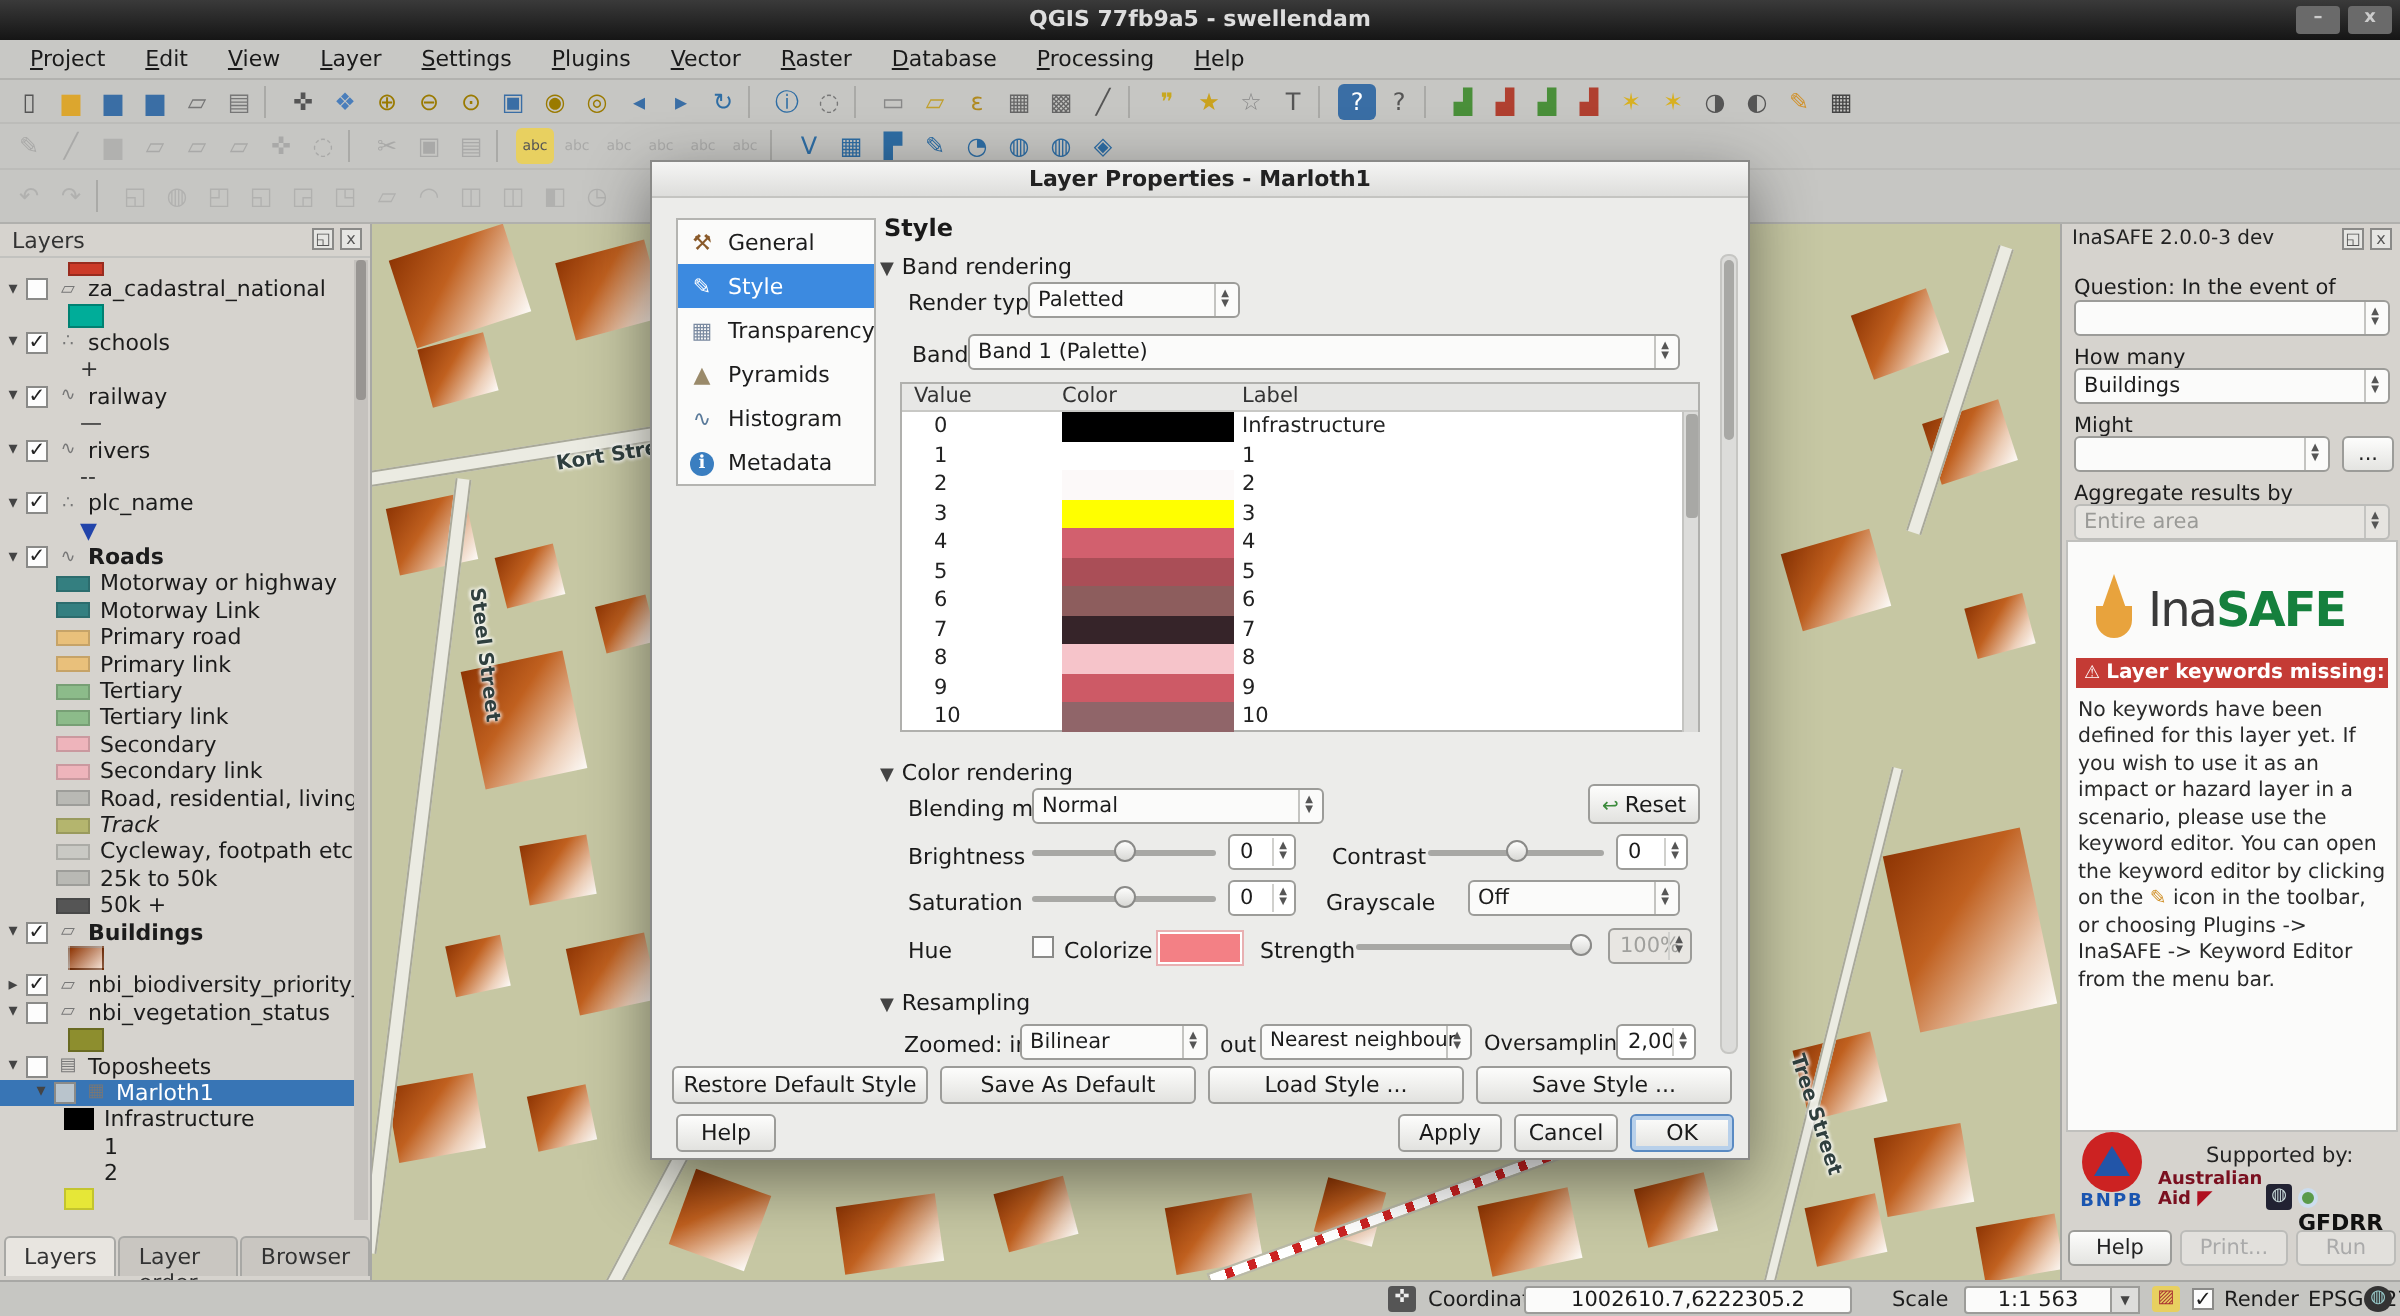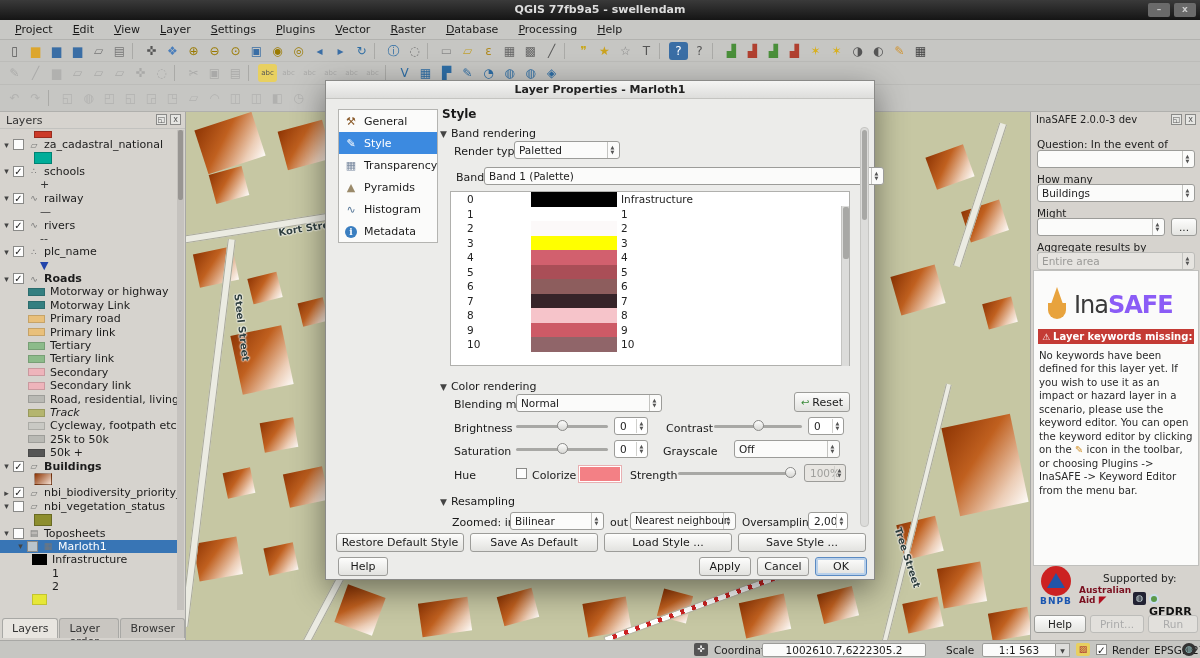--- a/index.html
+++ b/index.html
@@ -72,21 +72,21 @@
     border-radius:3px; text-align:center; font-size:10.5px; color:#222; }
   .small-btn.disabled { color:#aaa; border-color:#bcbcb9; background:#e2e0dc; }
   #inasafe-body { position:absolute; left:2px; top:158px; width:166px; height:296px; background:#fbfbfa; border:1px solid #c0c0bd; }
   #inasafe-logo { position:absolute; left:8px; top:14px; width:150px; height:40px; }
   #logo-nib { position:absolute; left:2px; top:2px; width:26px; height:36px; }
   #logo-nib .nib-tri { position:absolute; left:6px; top:0; width:0; height:0;
     border-left:7px solid transparent; border-right:7px solid transparent; border-bottom:20px solid #e8a33d; }
   #logo-nib .nib-body { position:absolute; left:4px; top:16px; width:18px; height:16px; background:#e8a33d;
     border-radius:0 0 9px 9px; }
   #logo-text { position:absolute; left:32px; top:6px; font-size:24px; color:#3a3a3a; letter-spacing:-1px; }
-  #logo-text b { color:#8b5cf6; }
+  #logo-text b { color:#15803d; }
   #keyword-banner { position:absolute; left:4px; top:58px; width:156px; height:15px; background:#c43b35;
     color:#fff; font-size:10px; font-weight:bold; line-height:15px; padding-left:4px; }
   #keyword-banner .warn { font-size:9px; margin-right:3px; }
   #inasafe-paragraph { position:absolute; left:5px; top:78px; width:156px; font-size:10.2px; line-height:1.32; color:#2a2a2a; }
   .inline-ico { color:#d1922c; font-size:10px; }
   #supported-label { position:absolute; left:72px; top:460px; font-size:10.5px; color:#222; }
   #bnpb { position:absolute; left:6px; top:454px; width:38px; text-align:center; }
   #bnpb .circle { width:30px; height:30px; margin:0 auto; border-radius:50%; background:#c22; position:relative; }
   #bnpb .circle:after { content:""; position:absolute; left:6px; top:7px; width:0; height:0;
     border-left:9px solid transparent; border-right:9px solid transparent; border-bottom:15px solid #2255a8; }
@@ -588,24 +588,29 @@
 
     <div class="dlg-h1" style="left:116px;top:26px">Style</div>
     <div class="sect" style="left:114px;top:46px">
       <span class="tri">▼</span><span>Band rendering</span></div>
 
     <div class="dlg-label" style="left:128px;top:64px">Render type</div>
     <div class="combo" style="left:188px;top:60px;width:106px">
       <span>Paletted</span><span class="arrows">▲<br>▼</span></div>
 
     <div class="dlg-label" style="left:130px;top:90px">Band</div>
-    <div class="combo" style="left:158px;top:86px;width:400px">
+    <div class="combo" style="left:158px;top:86px;width:356px">
       <span>Band 1 (Palette)</span><span class="arrows">▲<br>▼</span></div>
 
     <div id="palette-table">
+      <div id="palette-head">
+        <span class="c1">Value</span>
+        <span class="c2">Color</span>
+        <span class="c3">Label</span>
+      </div>
       <div id="palette-rows">
           <div class="pal-row">
             <span class="v">0</span>
             <span class="sw" style="background: rgb(0, 0, 0);"></span>
             <span class="l">Infrastructure</span>
           </div>
           <div class="pal-row">
             <span class="v">1</span>
             <span class="sw" style="background: rgb(255, 255, 255);"></span>
             <span class="l">1</span>

